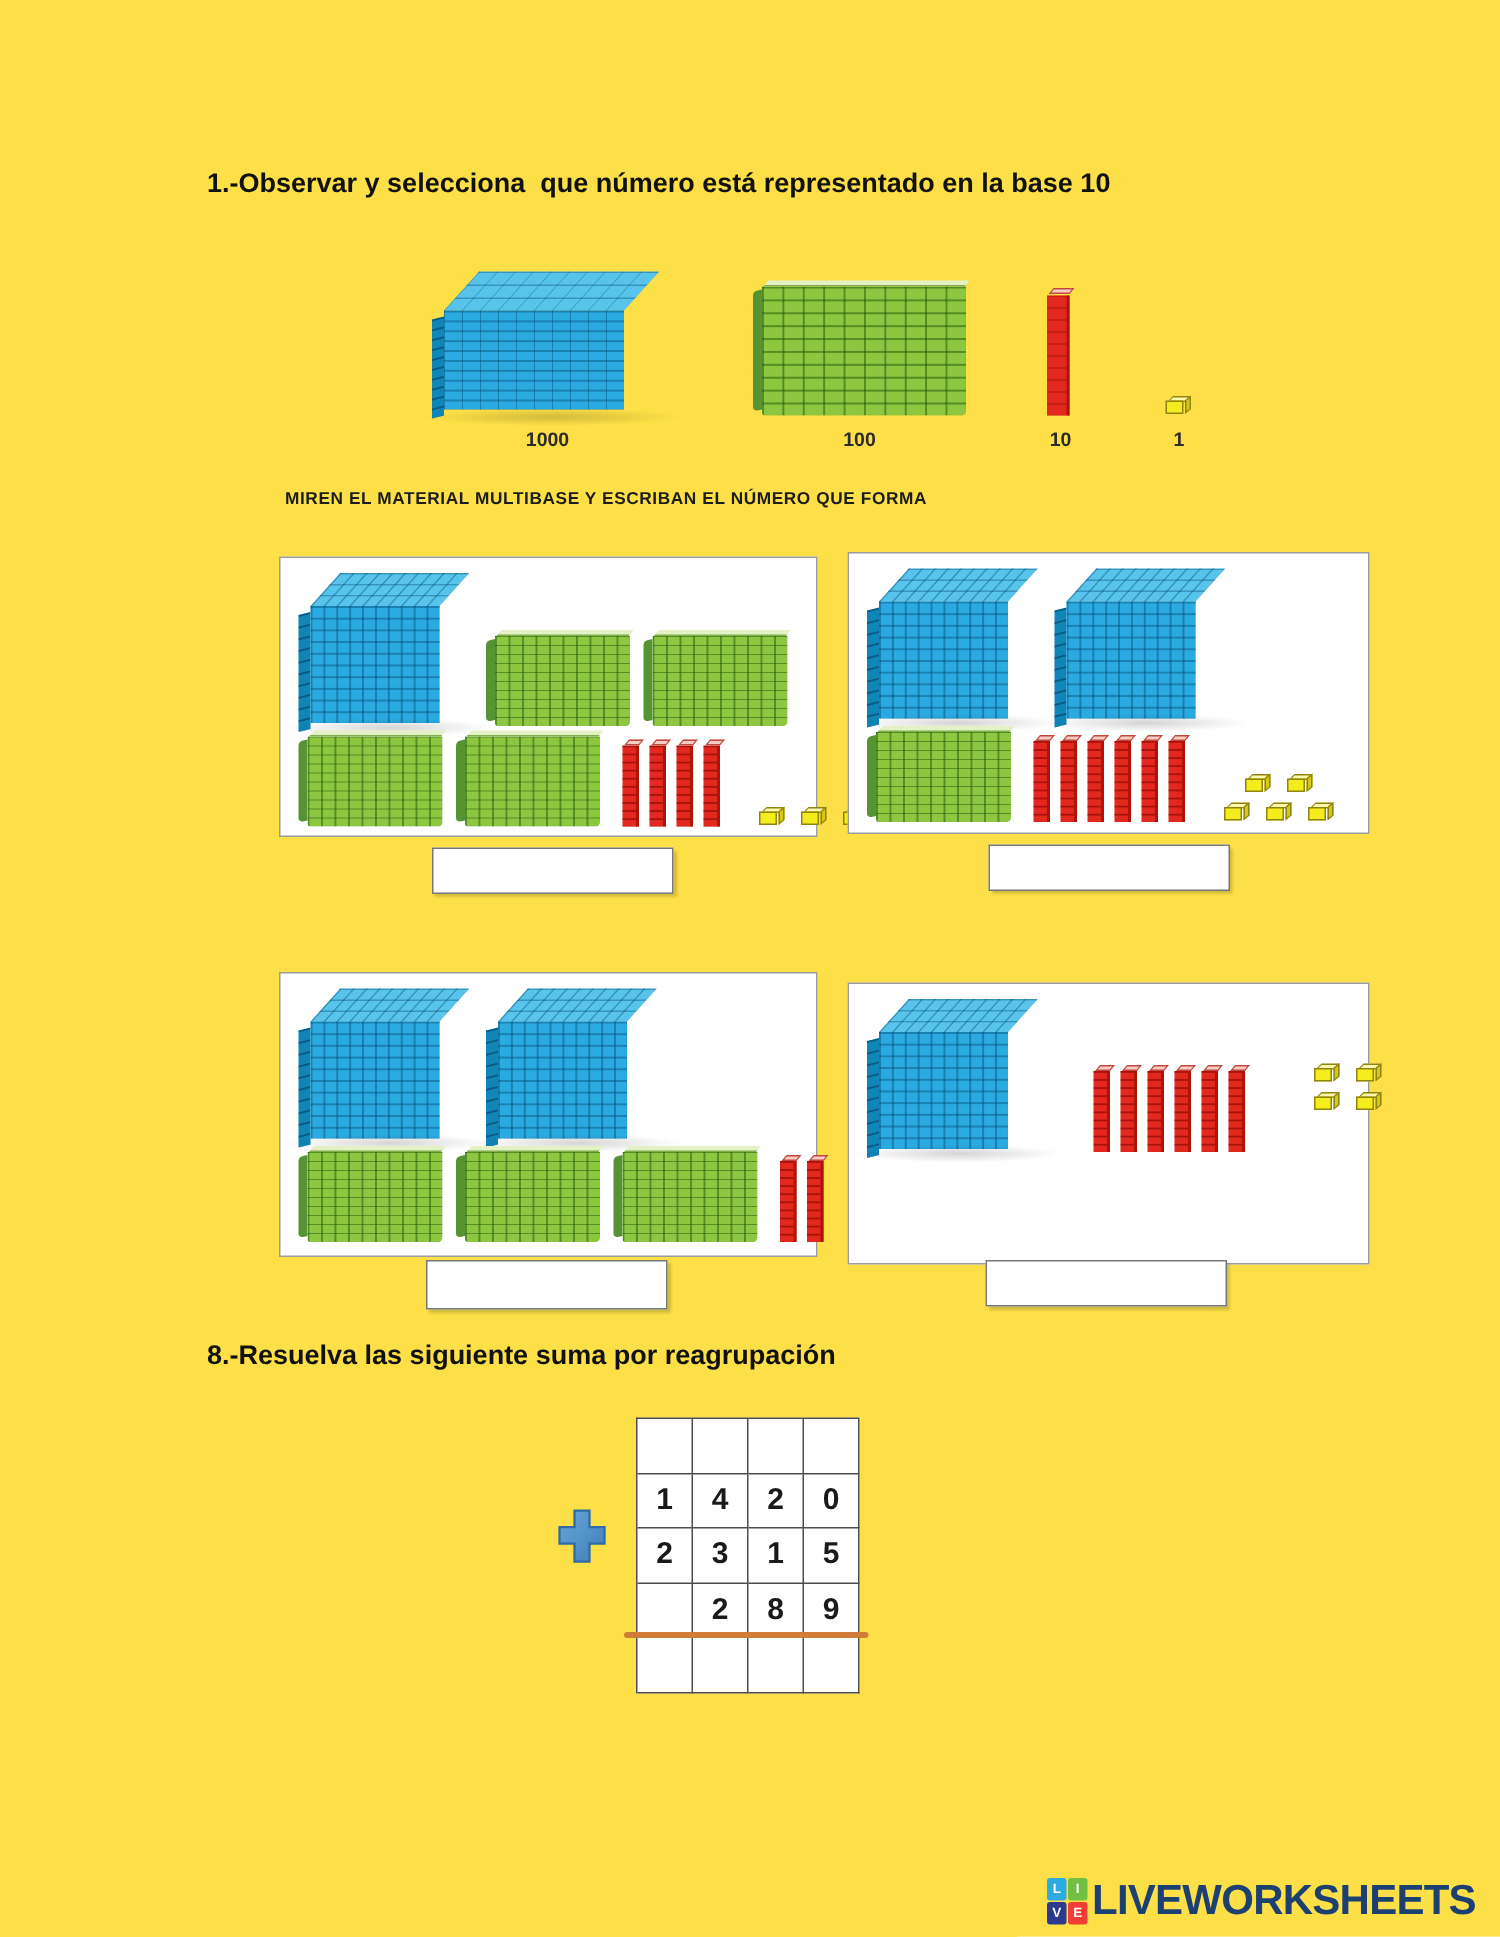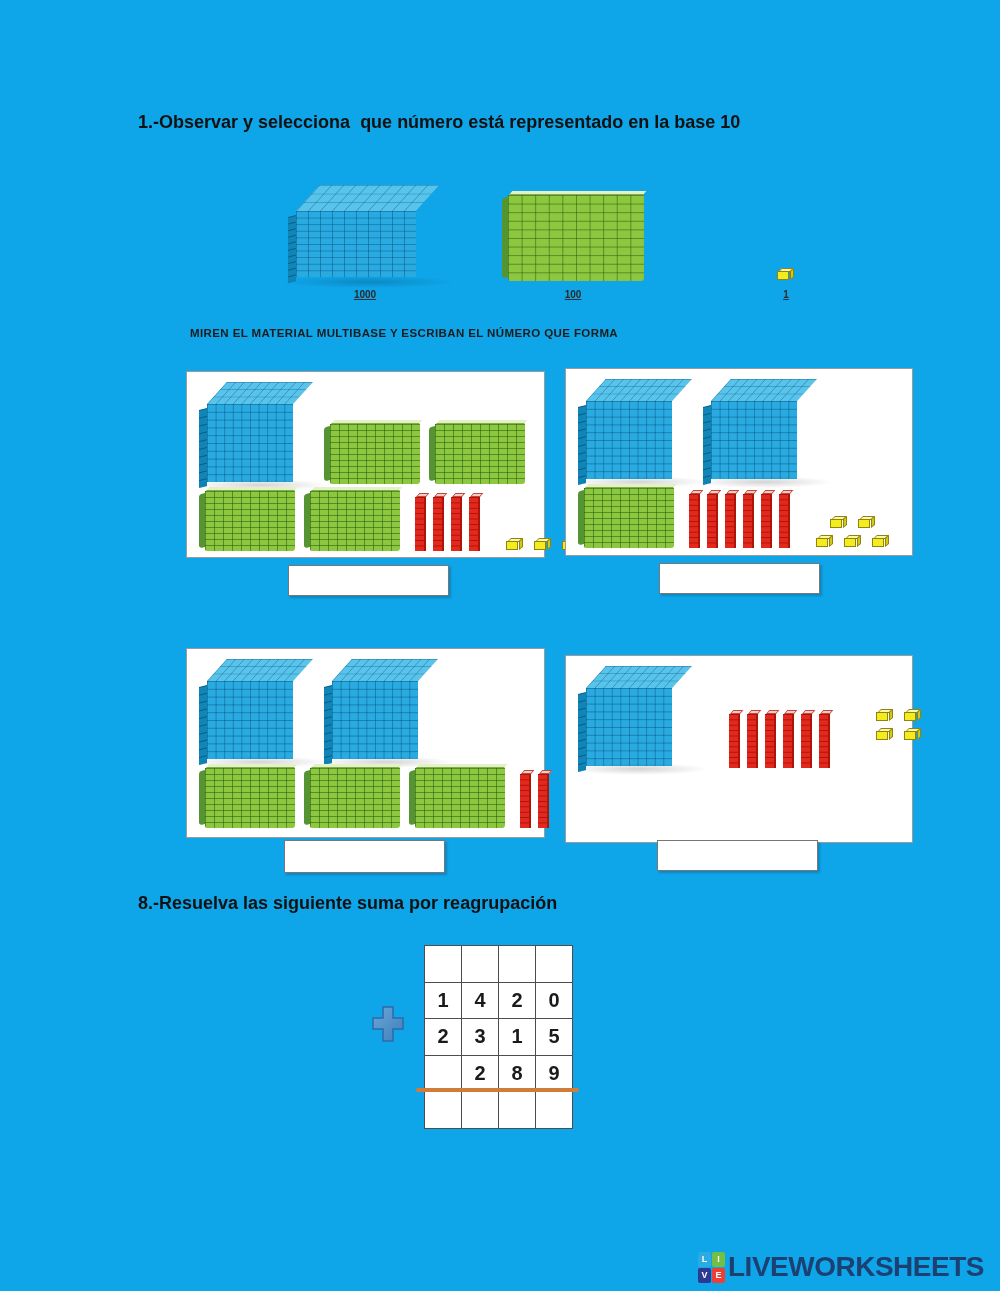--- a/index.html
+++ b/index.html
@@ -1,30 +1,30 @@
 <!DOCTYPE html>
 <html><head>
 <meta charset="utf-8">
 <style>
   * { margin:0; padding:0; box-sizing:border-box; }
   body { background:#fff; font-family:"Liberation Sans", sans-serif; }
-  .page { position:relative; width:1000px; height:1291px; background:#0ea5e9; overflow:hidden; }
+  .page { position:relative; width:1000px; height:1291px; background:#fde047; overflow:hidden; }
 
   .q1-title { position:absolute; left:138px; top:112px; font-size:18px; font-weight:bold; color:#111; white-space:pre; }
   .q2-title { position:absolute; left:138px; top:893px; font-size:18px; font-weight:bold; color:#111; }
   .instruction { position:absolute; left:190px; top:327px; font-size:11.5px; font-weight:bold; letter-spacing:.4px; color:#1c1c1c; }
 
   
   .legend { position:absolute; left:0; top:168px; width:1000px; height:136px; }
   .legend-fig { position:absolute; top:0; height:132px; display:flex; flex-direction:column; justify-content:flex-end; align-items:center; }
   .legend-fig.pos0 { left:280px; width:170px; }
   .legend-fig.pos1 { left:498px; width:150px;text-align:center; }
   .legend-fig.pos2 { left:686px; width:42px;  }
   .legend-fig.pos3 { left:762px; width:48px;  }
-  .legend-label { margin-top:8px; font-size:10px; font-weight:bold; color:#2b2b2b;text-decoration:underline; }
+  .legend-label { margin-top:8px; font-size:13px; font-weight:bold; color:#2b2b2b; }
 
   
   .b-cube { position:relative; width:116px; height:102px; flex:0 0 auto; }
   .b-cube .f-front { position:absolute; left:8px; top:22px; width:86px; height:78px;
     background-color:#29abe2;
     background-image:linear-gradient(to right,rgba(6,75,115,.45) 1px,transparent 1px),
                      linear-gradient(to bottom,rgba(6,75,115,.45) 1px,transparent 1px);
     background-size:10% 10%; }
   .b-cube .f-top { position:absolute; left:8px; top:0; width:86px; height:22px;
     transform:skewX(-42deg); transform-origin:0 100%;
@@ -133,20 +133,27 @@
         <div class="legend-label">1000</div>
       </div>
       <div class="legend-fig pos1">
         <div class="b-flat lg">
           <div class="f-edge-top"></div>
           <div class="f-edge-left"></div>
           <div class="f-face"></div>
         </div>
         <div class="legend-label">100</div>
       </div>
+      <div class="legend-fig pos2">
+        <div class="b-rod lg">
+          <div class="f-face"></div>
+          <div class="f-cap"></div>
+        </div>
+        <div class="legend-label">10</div>
+      </div>
       <div class="legend-fig pos3">
         <div class="b-unit lg">
           <div class="f-top"></div>
           <div class="f-side"></div>
           <div class="f-front"></div>
         </div>
         <div class="legend-label">1</div>
       </div>
     </div>
 

